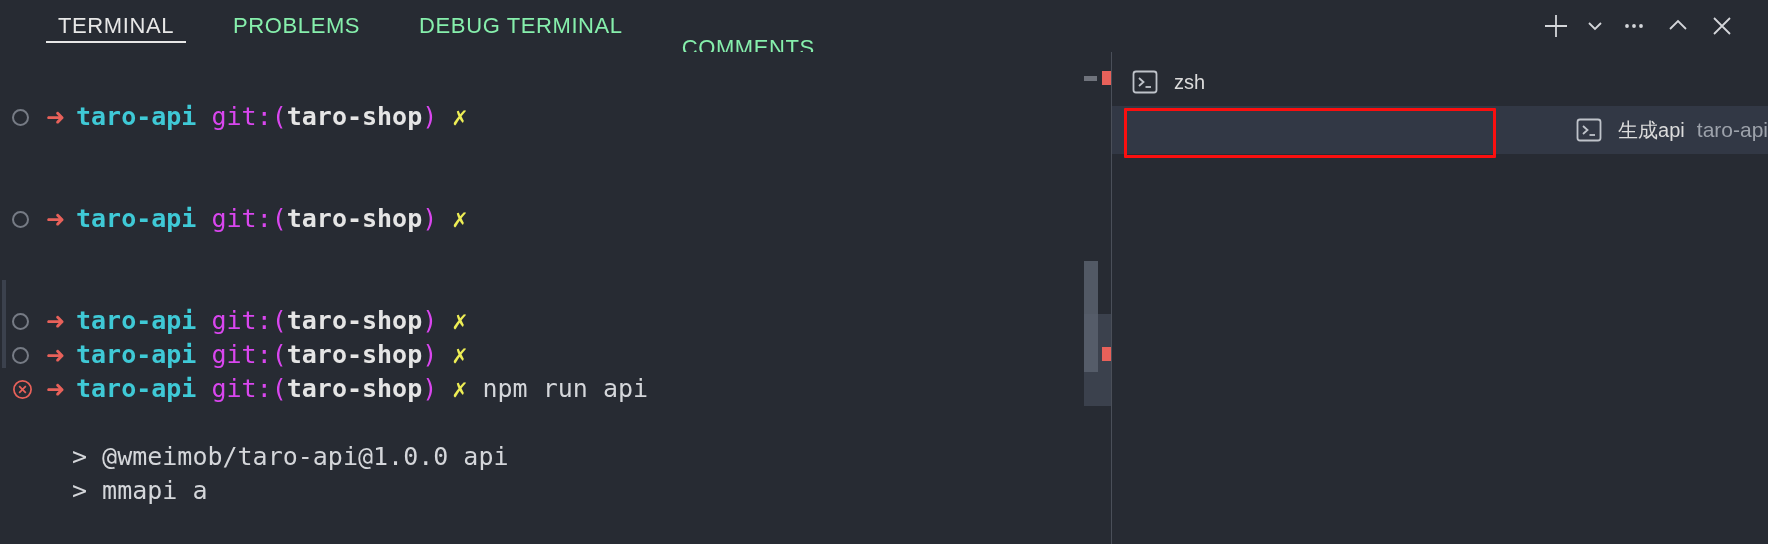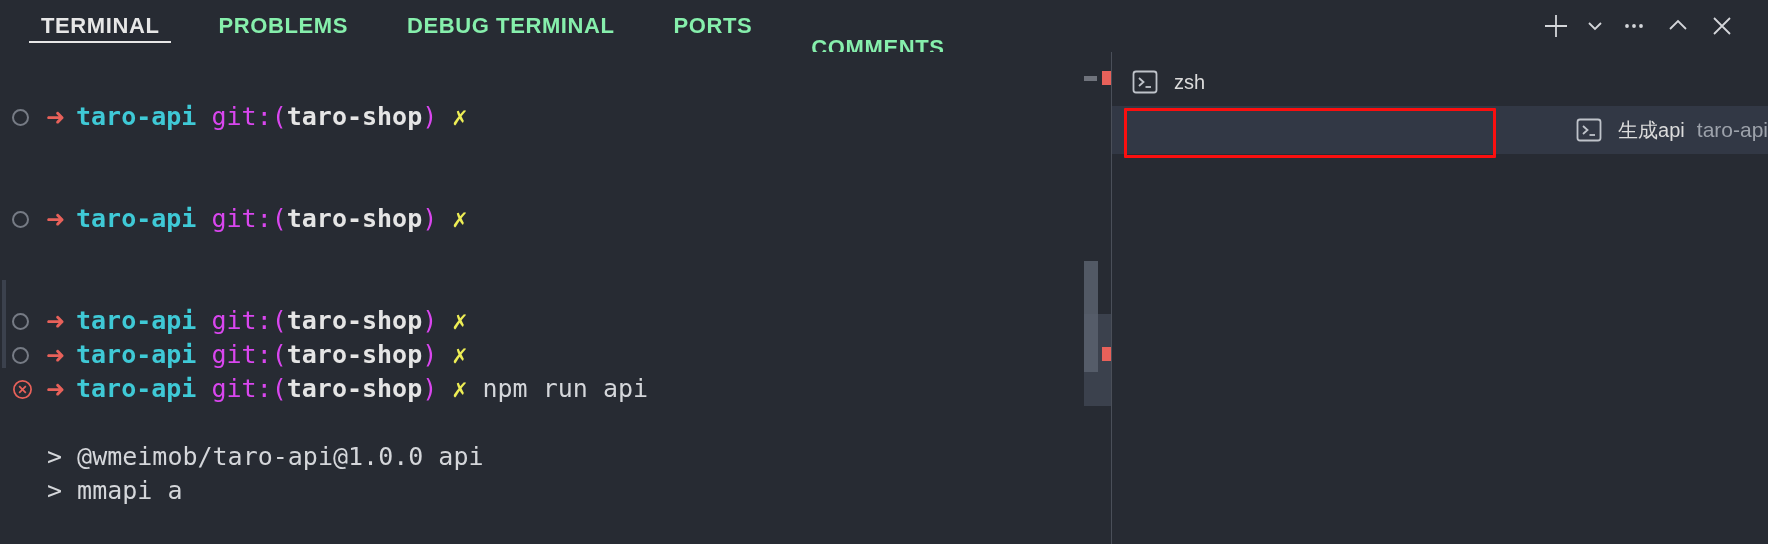--- a/index.html
+++ b/index.html
@@ -24,23 +24,22 @@
   }
 
   
   .panel-header {
     position: relative;
     height: 52px;
     flex: 0 0 52px;
     display: flex;
     align-items: center;
     background: #272b33;
-    padding-left: 24px;
-    box-sizing: border-box;
-    font-weight: bold;
+    padding-left: 41px;
+    box-sizing: border-box;
   }
   .tabs {
     display: flex;
     align-items: center;
     height: 52px;
   }
   .tab {
     position: relative;
     height: 52px;
     display: flex;
@@ -153,21 +152,21 @@
     font-size: 23px;
     font-family: "DejaVu Sans", sans-serif;
   }
   .seg-cyan   { color: #3fc9d6; font-weight: bold; }
   .seg-blue   { color: #d946ef; font-weight: normal; }
   .seg-red    { color: #e5e5e5; font-weight: bold; }
   .seg-yellow { color: #eeee55; font-weight: bold; }
   .seg-plain  { color: #d4d6da; }
   .out-line {
     color: #d4d6da;
-    padding-left: 47px;
+    padding-left: 72px;
   }
 
   .accent-bar {
     position: absolute;
     left: 2px;
     width: 4px;
     background: #3b414d;
   }
 
   
@@ -267,23 +266,20 @@
   <div class="panel-header">
     <div class="tabs">
       <div class="tab active">
         <span>TERMINAL</span>
       </div>
       <div class="tab">
         <span>PROBLEMS</span>
       </div>
       <div class="tab">
         <span>DEBUG TERMINAL</span>
-      </div>
-      <div class="tab">
-        <span>PORTS</span>
       </div>
       <div class="tab">
         <span>COMMENTS</span>
       </div>
     </div>
 
     <div class="header-actions">
       <div class="hbtn">
         <svg width="32" height="32" viewBox="0 0 32 32" aria-hidden="true">
           <path d="M16 5 V27 M5 16 H27" stroke="#d4d6da" stroke-width="1.8" fill="none"></path>

